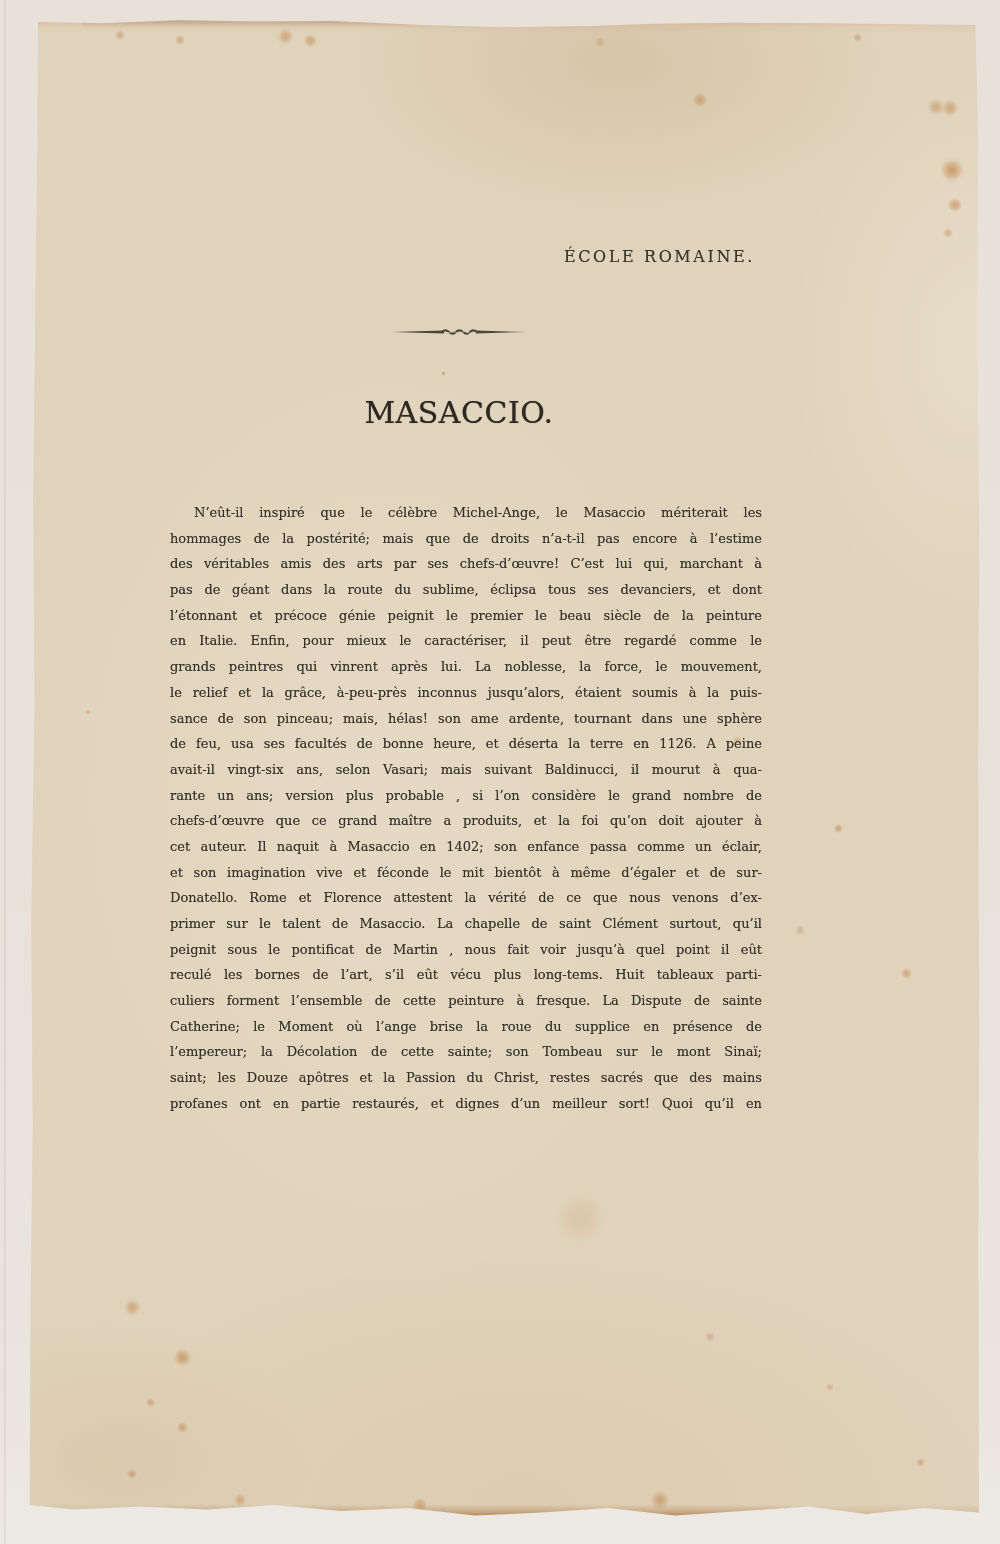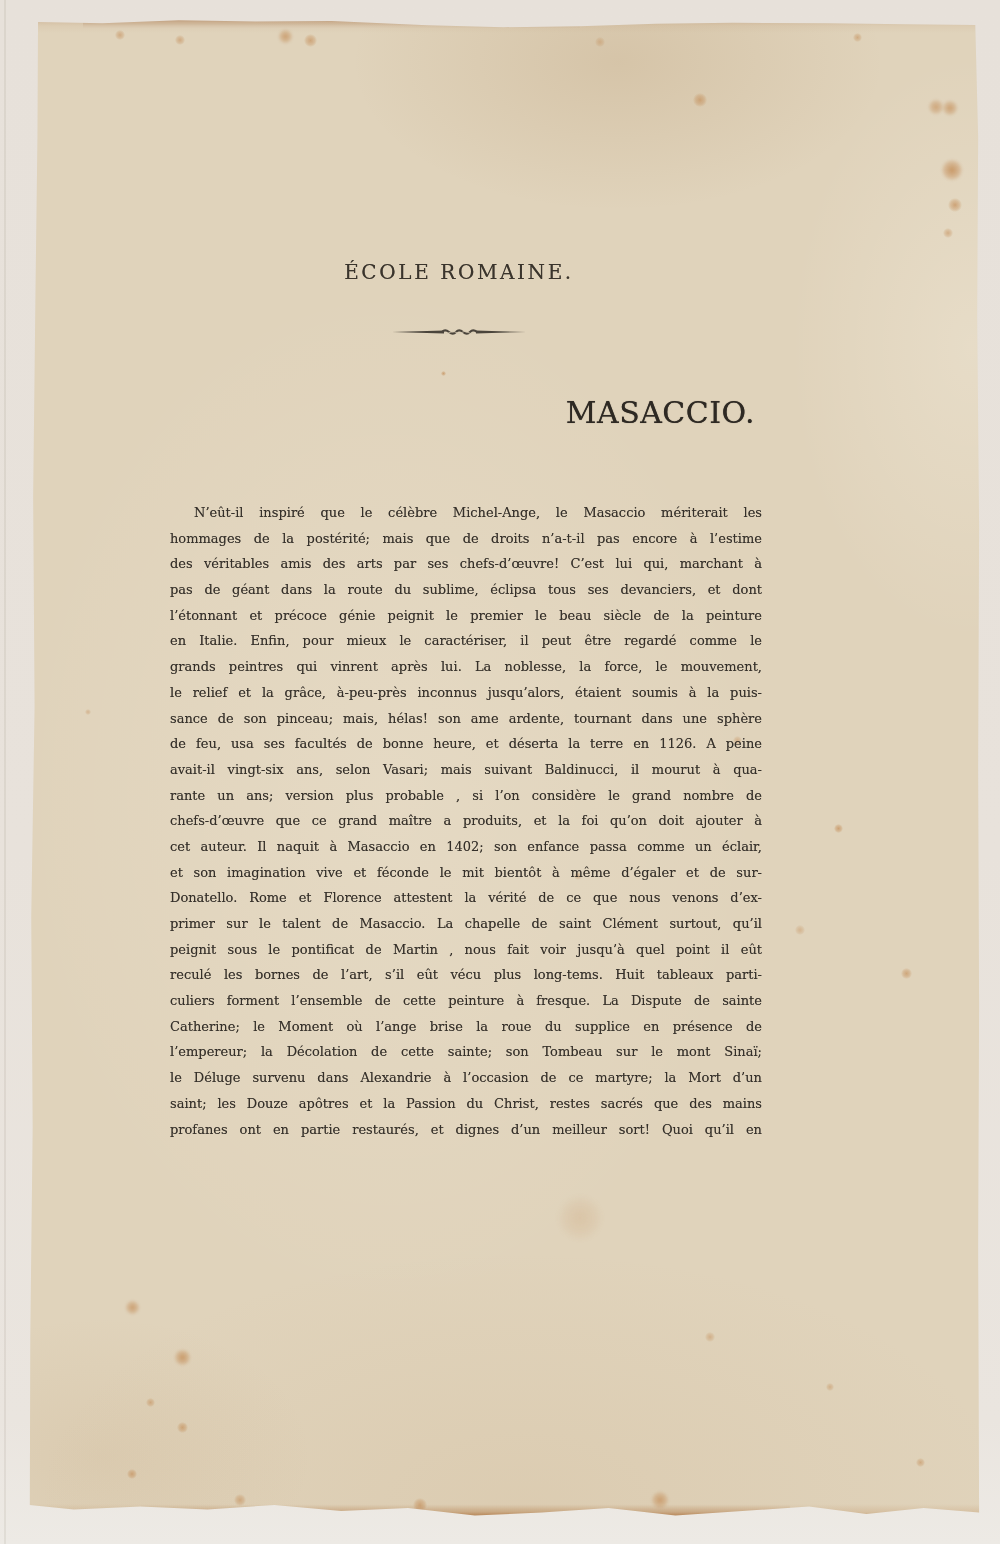--- a/index.html
+++ b/index.html
@@ -52,30 +52,30 @@
     position:absolute;bottom:0;left:0;right:0;height:15px;z-index:3;
     background:linear-gradient(0deg, rgba(168,102,42,0.40) 0, rgba(168,102,42,0.16) 5px, transparent 13px);
   }
   .edge-bottom-strong{
     position:absolute;bottom:0;left:12%;width:68%;height:13px;z-index:3;
     background:linear-gradient(0deg, rgba(160,92,34,0.50) 0, rgba(160,92,34,0.20) 5px, transparent 12px);
     filter:blur(0.6px);
   }
   .content{position:absolute;inset:0;z-index:2;color:#35302a;}
   .school-heading{
-    position:absolute;top:243px;left:137px;width:592px;
-    text-align:center;font-size:20px;letter-spacing:2.6px;
+    position:absolute;top:230px;left:137px;width:592px;
+    text-align:right;font-size:16px;letter-spacing:2.6px;
     color:#3a342c;text-shadow:0 0 0.5px rgba(58,52,44,0.55);
     white-space:nowrap;
   }
   .ornament{position:absolute;top:305px;left:137px;width:592px;text-align:center;}
   .ornament svg{display:inline-block;}
   .main-title{
     position:absolute;top:378px;left:137px;width:592px;
-    text-align:right;font-size:30px;letter-spacing:0.5px;
+    text-align:center;font-size:30px;letter-spacing:0.5px;
     color:#2e2923;text-shadow:0 0 0.7px rgba(46,41,35,0.8);
     white-space:nowrap;
   }
   .body-text{
     position:absolute;top:483px;left:144px;width:592px;
     font-size:13px;line-height:25.7px;color:#35302a;
     text-shadow:0 0 0.45px rgba(53,48,42,0.5);
   }
   .body-text .line{
     text-align:justify;text-align-last:justify;
@@ -159,20 +159,19 @@
           <div class="line">chefs-d’œuvre que ce grand maître a produits, et la foi qu’on doit ajouter à</div>
           <div class="line">cet auteur. Il naquit à Masaccio en 1402; son enfance passa comme un éclair,</div>
           <div class="line">et son imagination vive et féconde le mit bientôt à même d’égaler et de sur-</div>
           <div class="line">Donatello. Rome et Florence attestent la vérité de ce que nous venons d’ex-</div>
           <div class="line">primer sur le talent de Masaccio. La chapelle de saint Clément surtout, qu’il</div>
           <div class="line">peignit sous le pontificat de Martin , nous fait voir jusqu’à quel point il eût</div>
           <div class="line">reculé les bornes de l’art, s’il eût vécu plus long-tems. Huit tableaux parti-</div>
           <div class="line">culiers forment l’ensemble de cette peinture à fresque. La Dispute de sainte</div>
           <div class="line">Catherine; le Moment où l’ange brise la roue du supplice en présence de</div>
           <div class="line">l’empereur; la Décolation de cette sainte; son Tombeau sur le mont Sinaï;</div>
-          <div class="line">le Déluge survenu dans Alexandrie à l’occasion de ce martyre; la Mort d’un</div>
           <div class="line">saint; les Douze apôtres et la Passion du Christ, restes sacrés que des mains</div>
           <div class="line">profanes ont en partie restaurés, et dignes d’un meilleur sort! Quoi qu’il en</div>
         </div>
 
     </div>
   </div>
 </div>
 
 </body></html>

